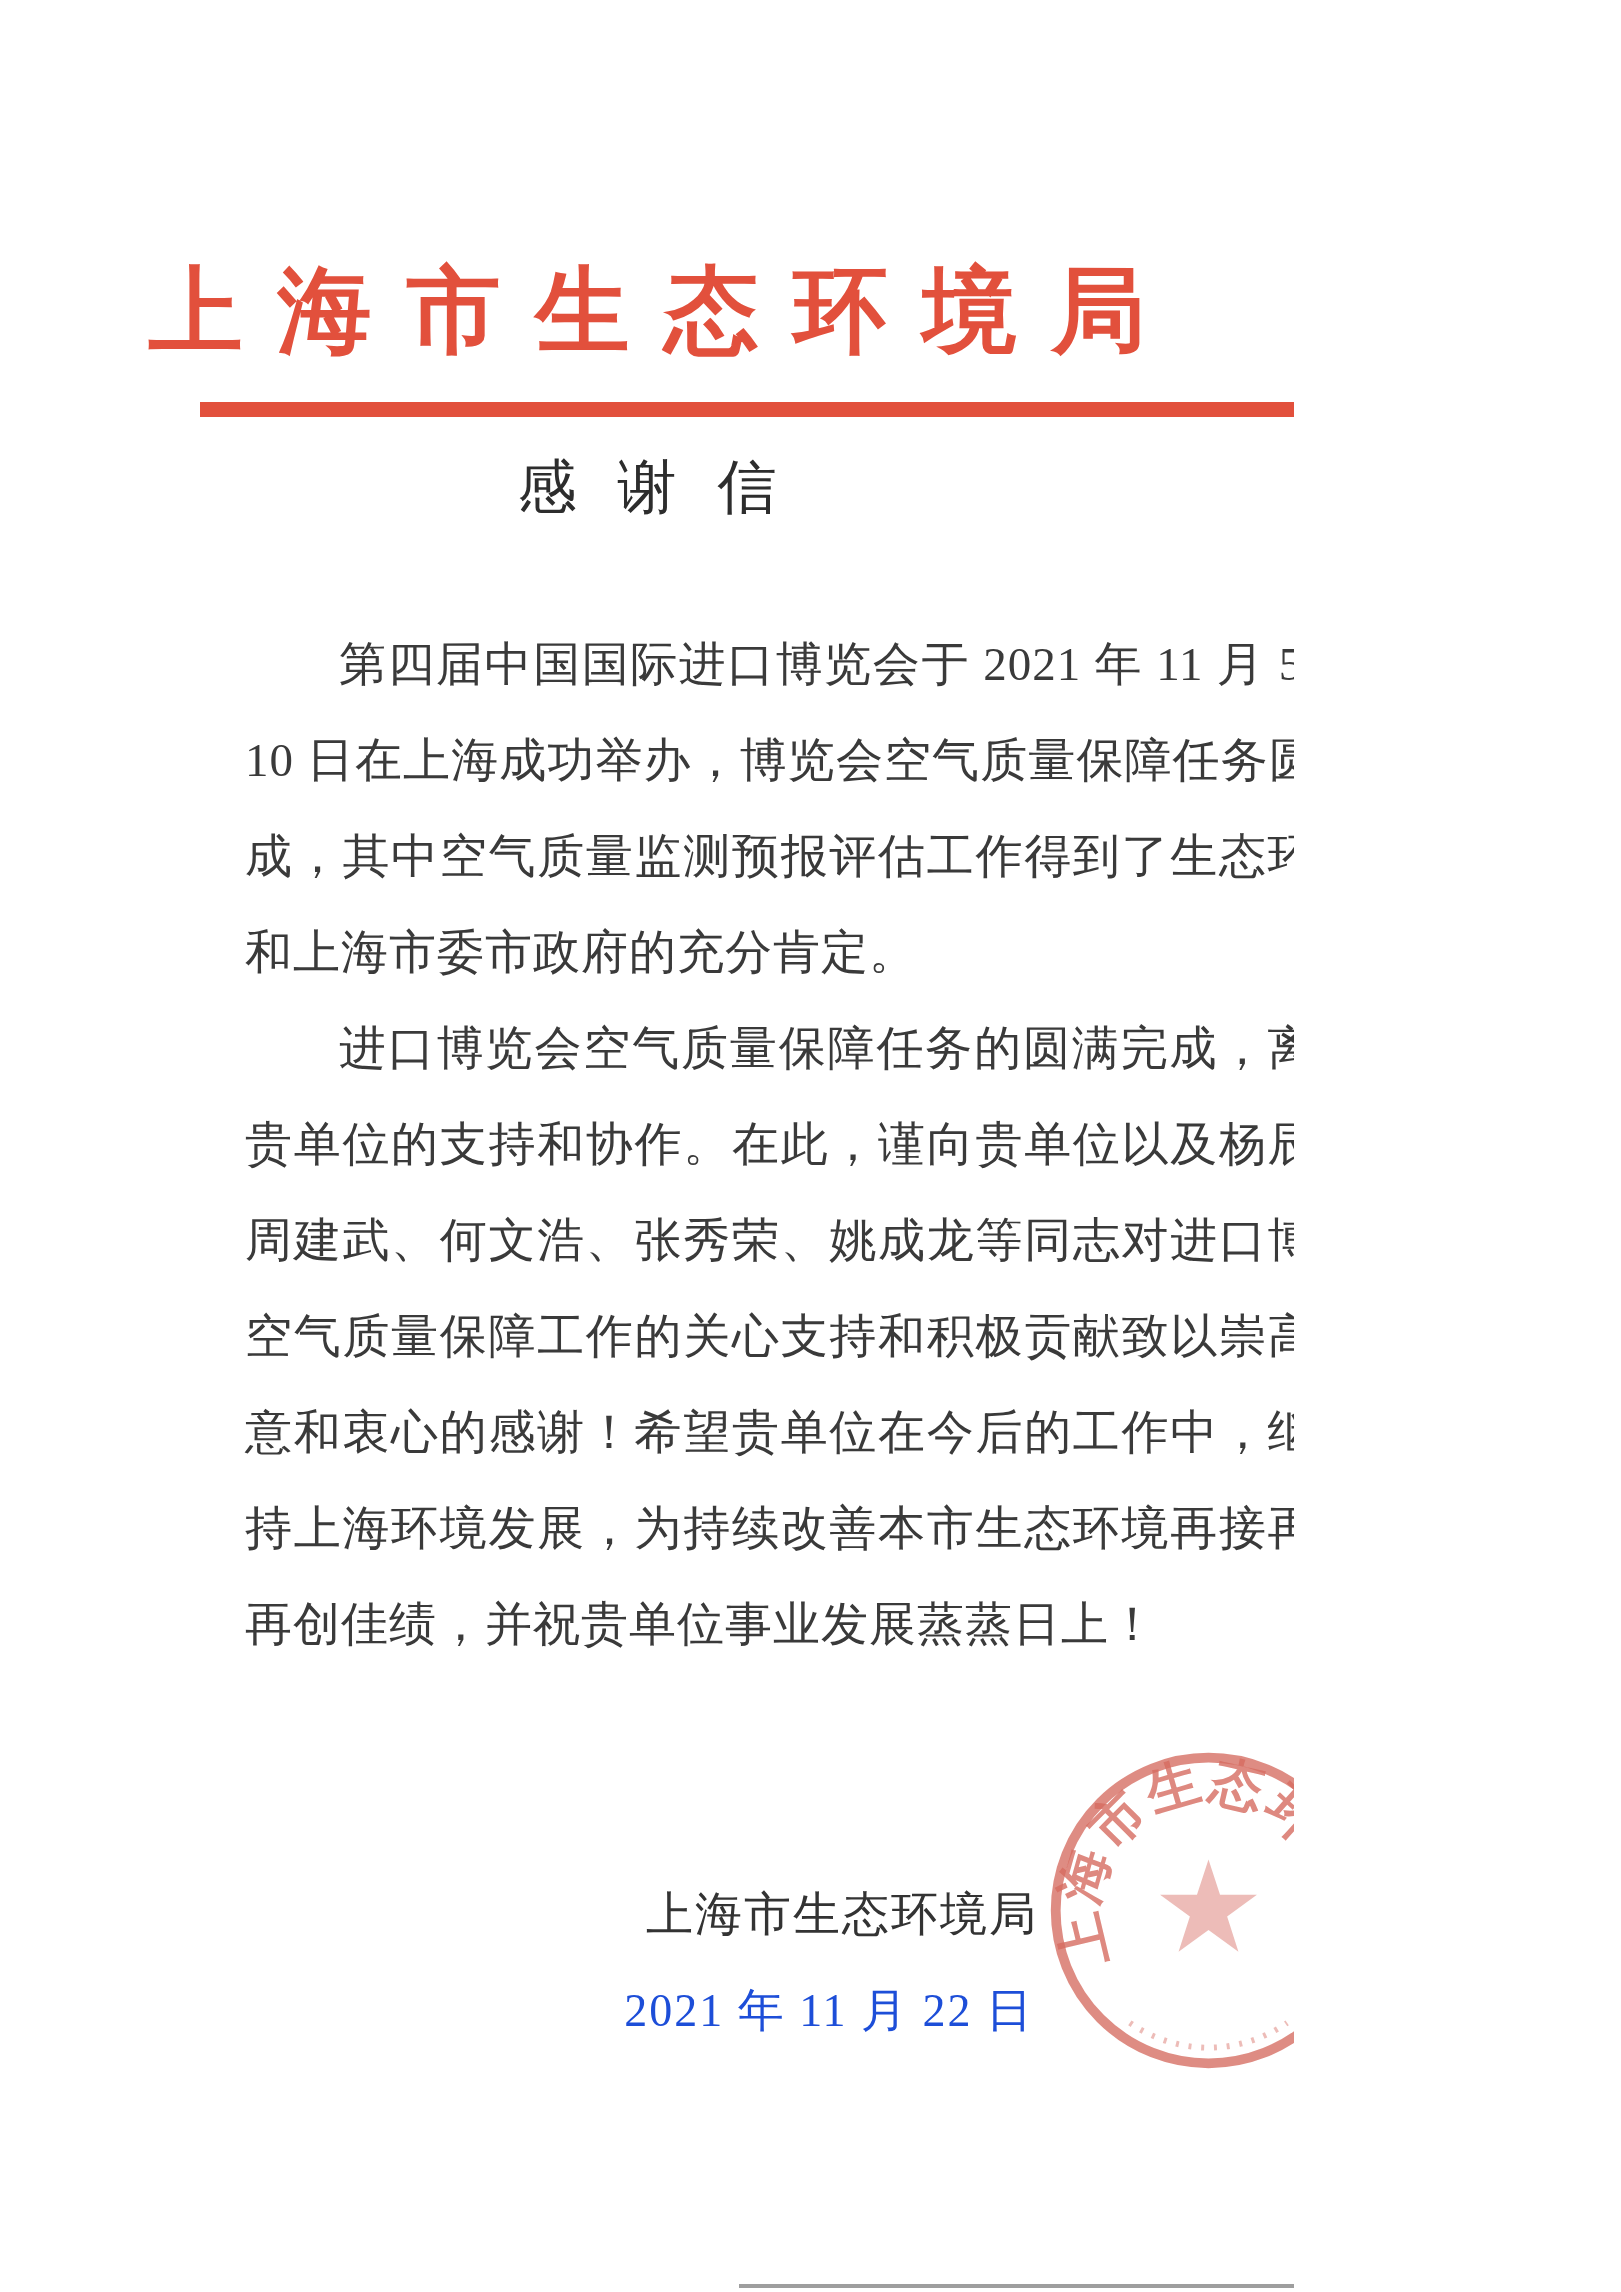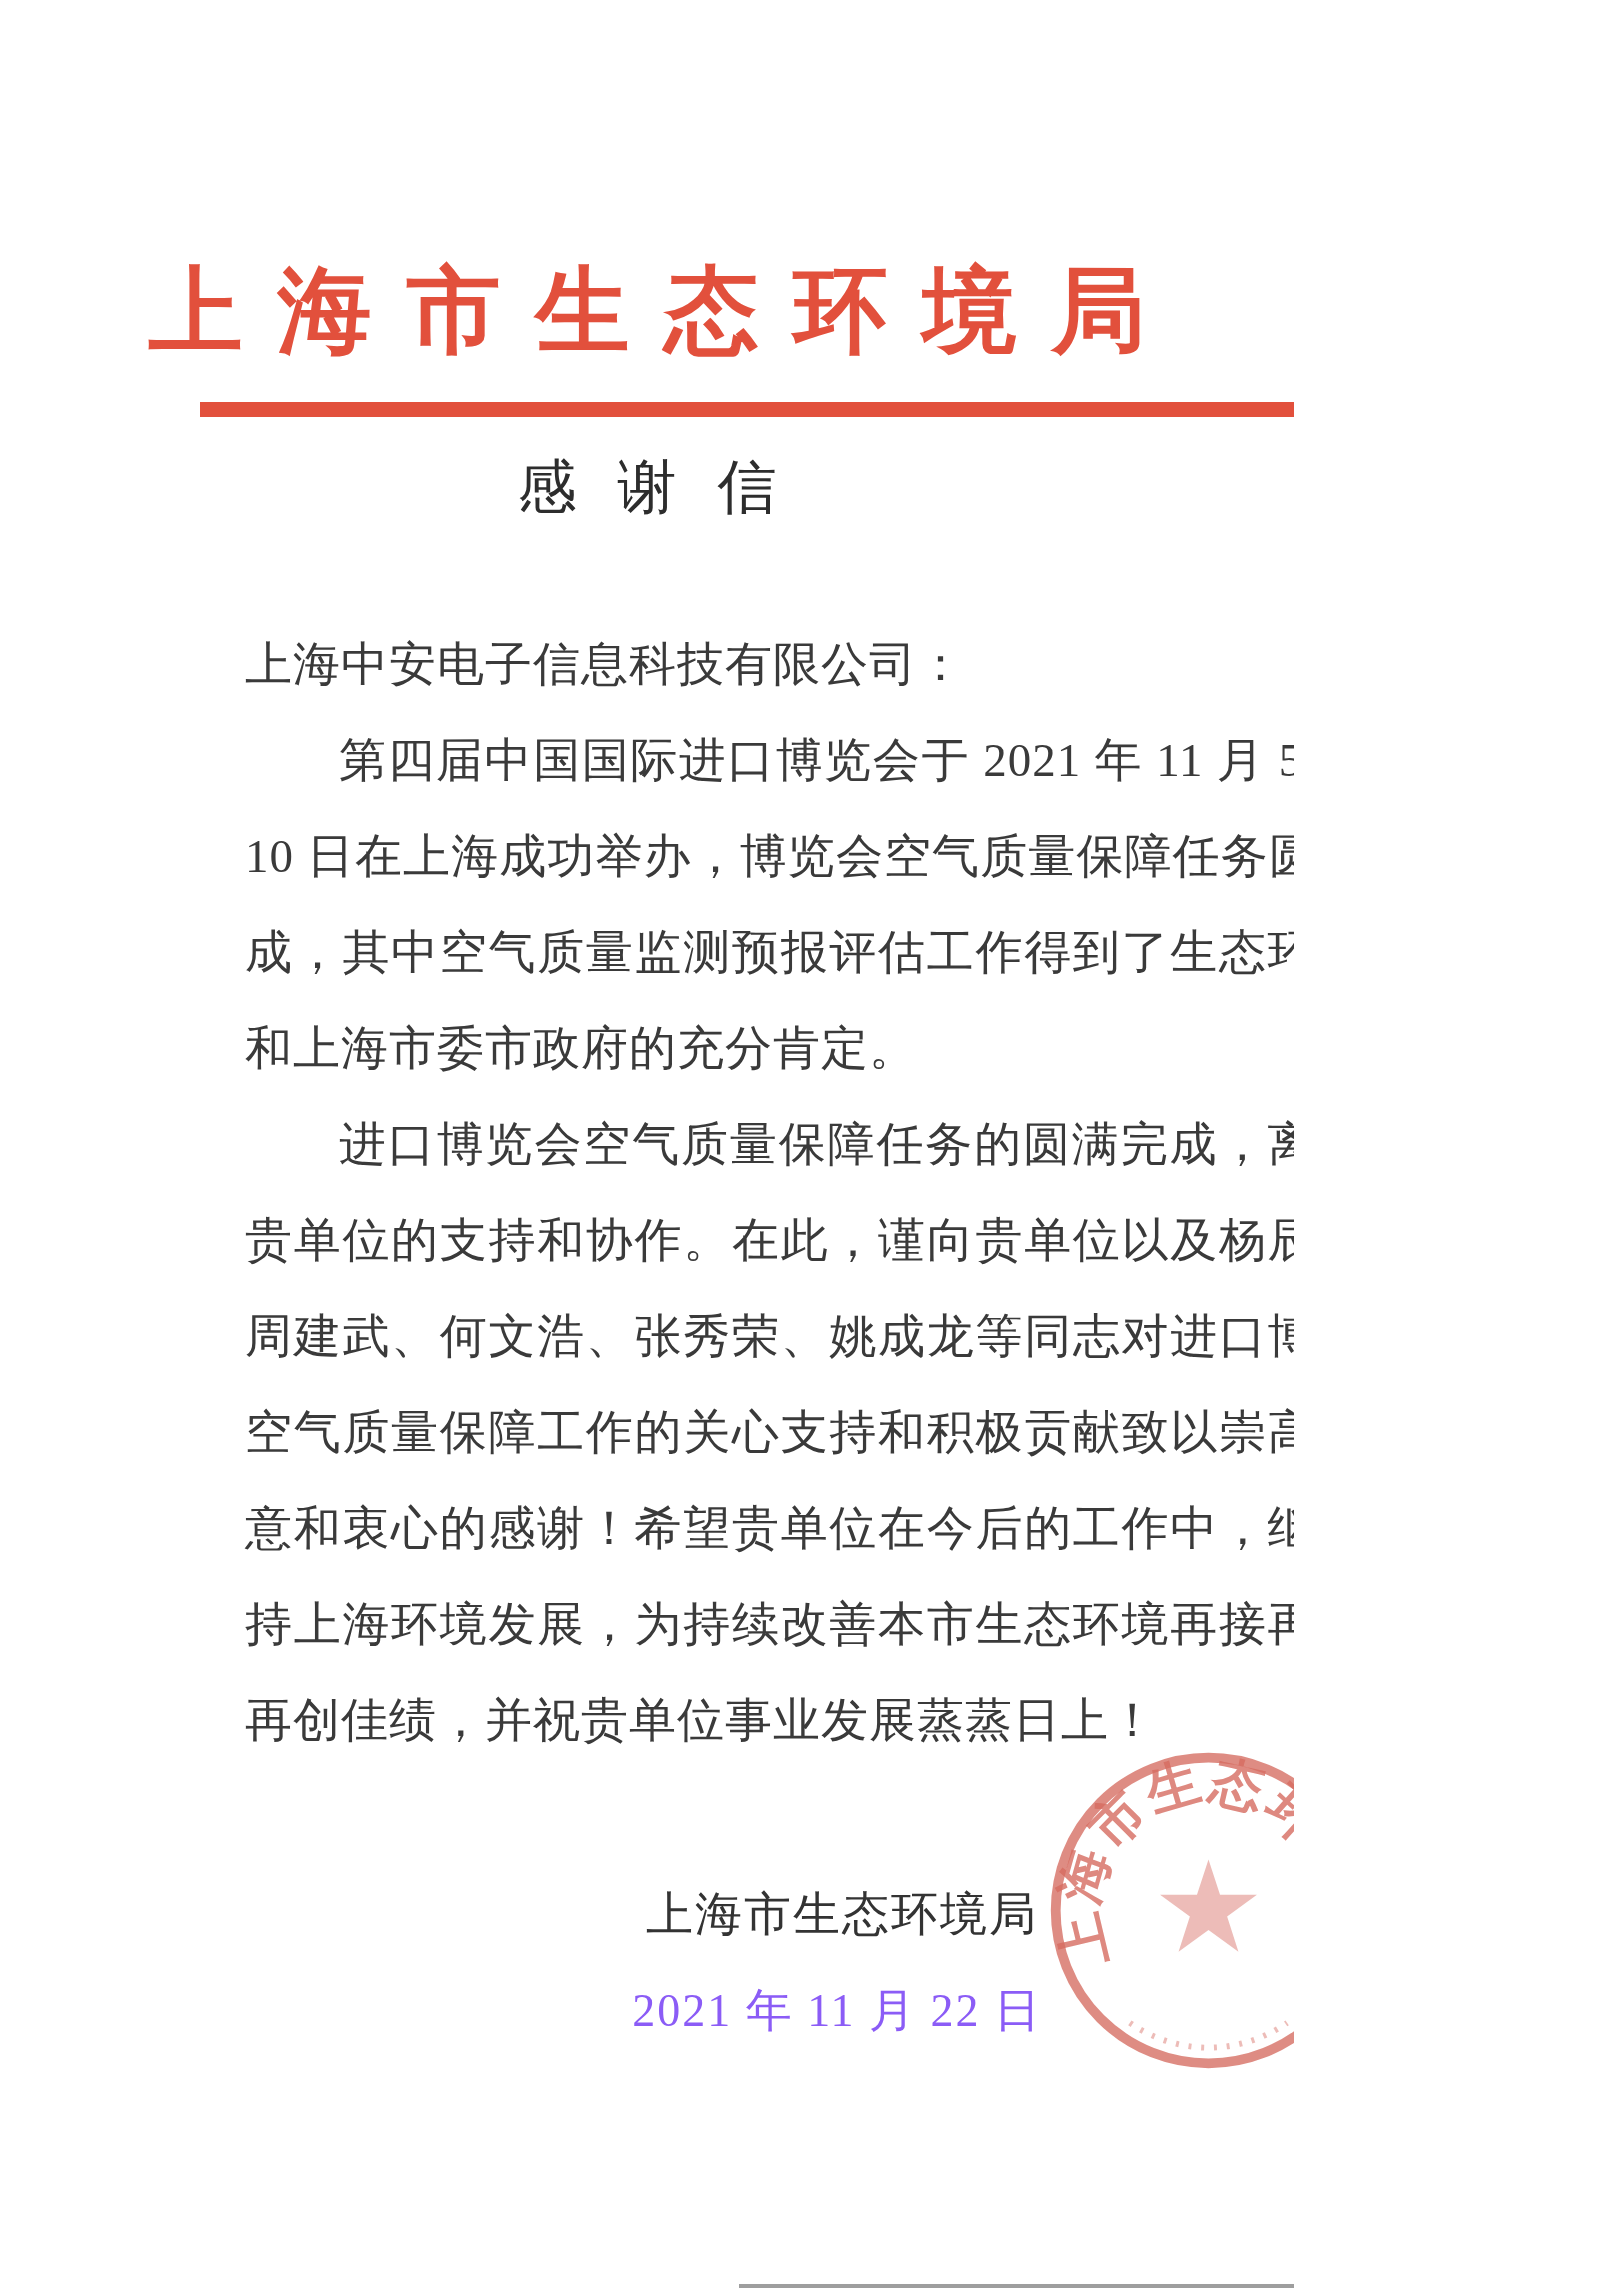--- a/index.html
+++ b/index.html
@@ -52,23 +52,23 @@
   .body-text .salutation{margin:0;text-indent:0;}
   .body-text p.para{margin:0;text-indent:2em;}
   .signature{
     position:absolute;right:256px;top:1890px;
     font-size:47px;line-height:49px;
     color:#333333;
     letter-spacing:2px;
     white-space:nowrap;
   }
   .letter-date{
-    position:absolute;right:252px;top:1986px;
+    position:absolute;right:260px;top:1986px;
     font-size:46px;line-height:49px;
-    color:#8b5cf6;
+    color:#1d4ed8;
     letter-spacing:2px;
     white-space:nowrap;
   }
   .seal{
     position:absolute;left:1042px;top:1744px;
     width:333px;height:333px;
     mix-blend-mode:multiply;
     opacity:0.82;
   }
   .seal text{
@@ -86,21 +86,20 @@
 
 <div id="page">
 
   <div class="letterhead">上海市生态环境局</div>
 
   <div class="red-rule"></div>
 
   <div class="doc-title">感谢信</div>
 
   <div class="body-text">
-    <p class="salutation">上海中安电子信息科技有限公司：</p>
     <p class="para">第四届中国国际进口博览会于 2021 年 11 月 5 日至 10 日在上海成功举办，博览会空气质量保障任务圆满完成，其中空气质量监测预报评估工作得到了生态环境部和上海市委市政府的充分肯定。</p>
     <p class="para">进口博览会空气质量保障任务的圆满完成，离不开贵单位的支持和协作。在此，谨向贵单位以及杨辰曲、周建武、何文浩、张秀荣、姚成龙等同志对进口博览会空气质量保障工作的关心支持和积极贡献致以崇高的敬意和衷心的感谢！希望贵单位在今后的工作中，继续支持上海环境发展，为持续改善本市生态环境再接再厉，再创佳绩，并祝贵单位事业发展蒸蒸日上！</p>
   </div>
 
   <div class="signature">上海市生态环境局</div>
 
   <div class="letter-date">2021 年 11 月 22 日</div>
 
   <svg class="seal" viewBox="0 0 340 340" aria-hidden="true">
     <circle cx="170" cy="170" r="156" fill="none" stroke="#cc4a3c" stroke-width="10" opacity="0.78"></circle>

